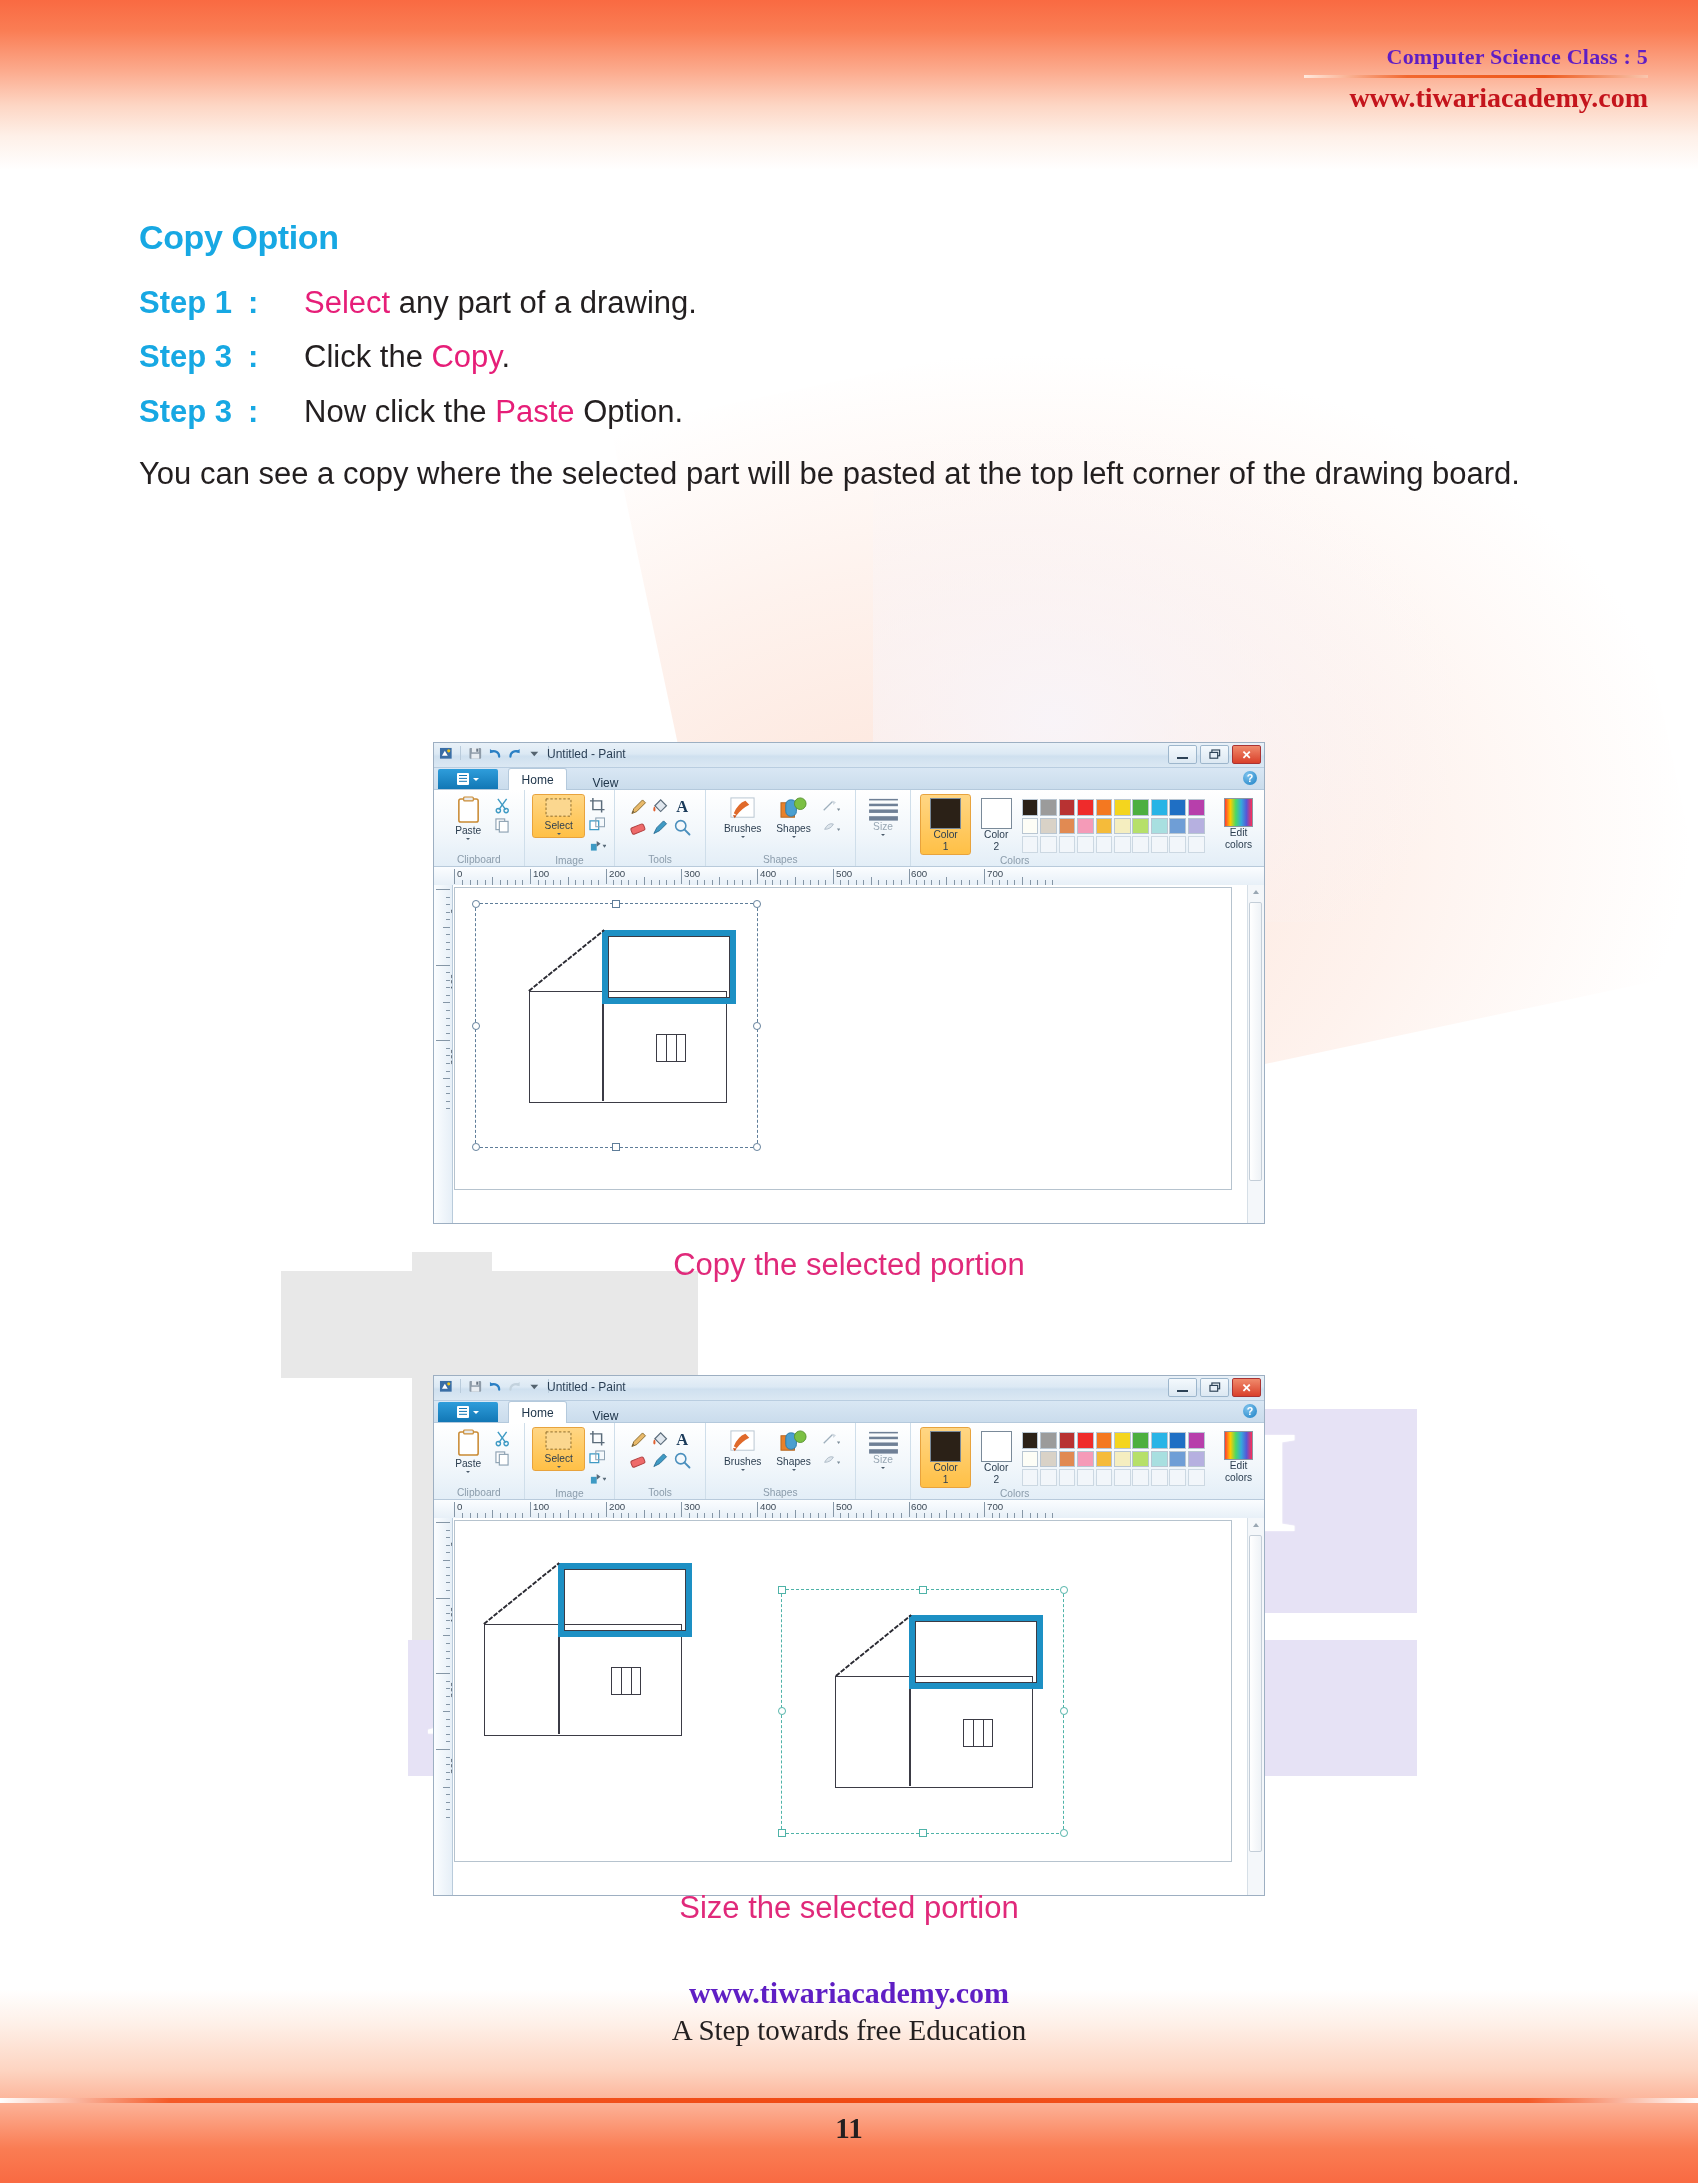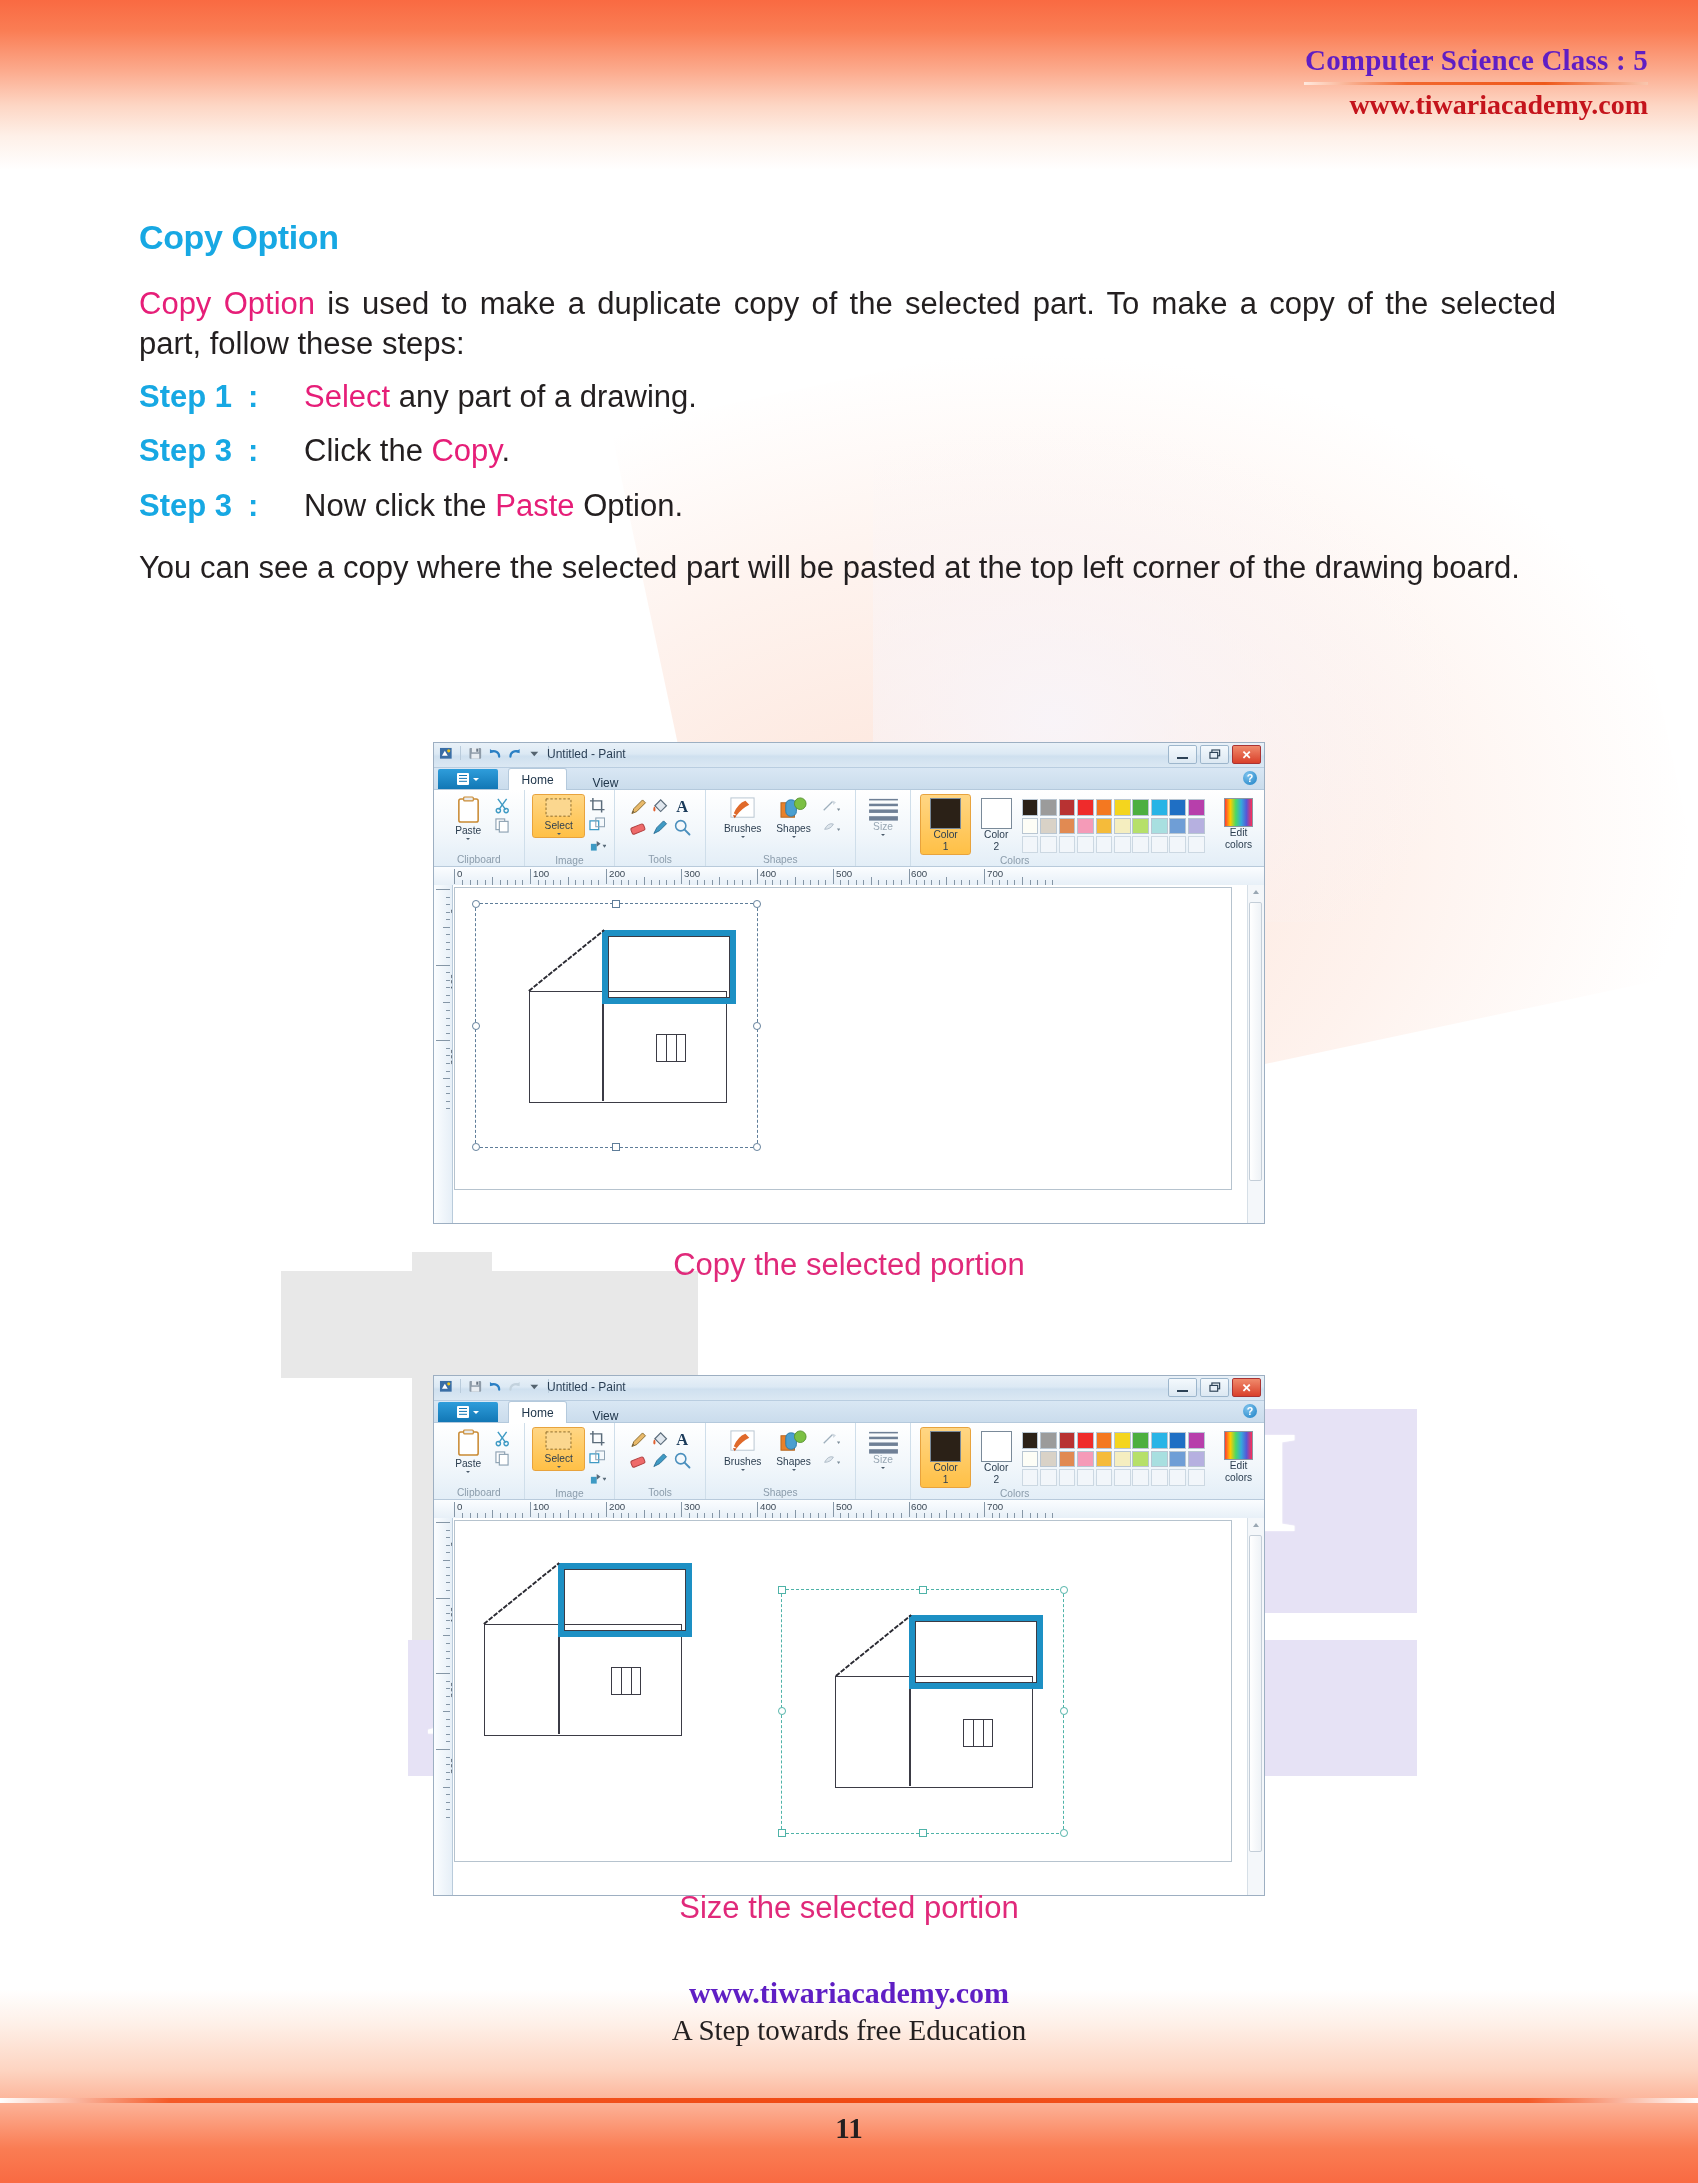--- a/index.html
+++ b/index.html
@@ -51,21 +51,21 @@
     font-weight:700;letter-spacing:.12em;pointer-events:none;user-select:none;
     text-shadow:0 0 1.9px rgba(255,255,255,.8);
   }
   .wm-band{
     position:absolute;background:#e6e2f5;pointer-events:none;
   }
 
   
   .hdr{position:absolute;right:50px;top:44px;text-align:right;}
   .hdr-title{
-    font-family:"Liberation Serif", serif;font-weight:700;font-size:29px;
+    font-family:"Liberation Serif", serif;font-weight:700;font-size:22px;
     color:#5f1ec4;letter-spacing:0.2px;white-space:nowrap;
   }
   .hdr-rule{
     height:2.9px;margin:4.9px 0 3.9px auto;width:344px;
     background:linear-gradient(to right,#ffffff 0%,#f2682f 25%,#ef5a1c 60%,#f3advanced 100%);
     background:linear-gradient(to right,#ffe9de 0%,#f2682f 30%,#ee581a 70%,#f9c6ae 100%);
   }
   .hdr-url{
     font-family:"Liberation Serif", serif;font-weight:700;font-size:28px;
     color:#c4141c;white-space:nowrap;
@@ -281,21 +281,20 @@
 
 <div class="hdr">
   <div class="hdr-title">Computer Science Class : 5</div>
   <div class="hdr-rule"></div>
   <div class="hdr-url">www.tiwariacademy.com</div>
 </div>
 
 <div class="content">
   <h1 class="sec">Copy Option</h1>
 
-  <p class="para"><span class="pink">Copy Option</span><span> is used to make a duplicate copy of the selected part. To make a copy of the selected part, follow these steps:</span></p>
 
   <div class="steps">
     <div class="step">
       <span class="step-l">Step 1</span>
       <span class="step-c">:</span>
       <span class="step-t"><span></span><span class="pink">Select</span><span> any part of a drawing.</span></span>
     </div>
     <div class="step">
       <span class="step-l">Step 3</span>
       <span class="step-c">:</span>

